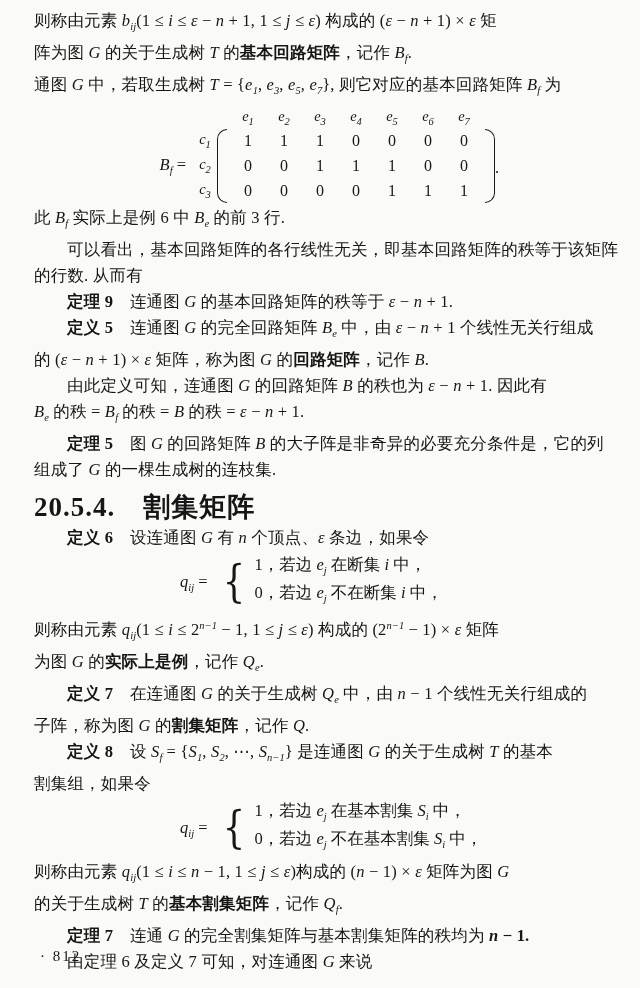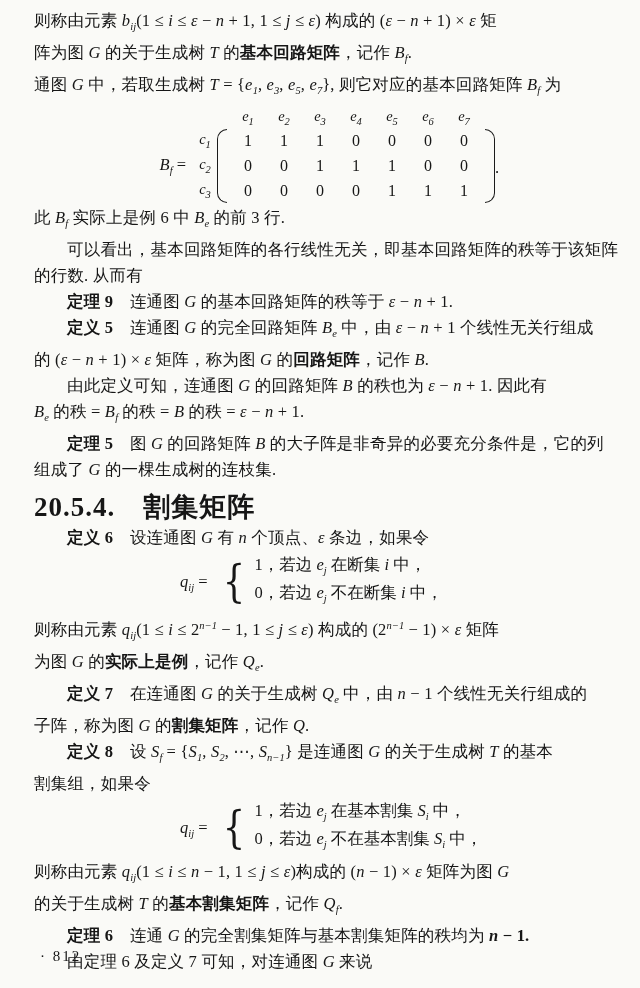--- a/index.html
+++ b/index.html
@@ -115,17 +115,17 @@
       <div class="pw">
         <span class="pw-lhs"><span class="r ri">q</span><span class="r rsub">ij</span><span class="r "> =</span></span>
         <span class="brace">{</span>
         <span class="cases">
           <div class="case"><span class="r ">1，若边 </span><span class="r ri">e</span><span class="r rsub">j</span><span class="r "> 在基本割集 </span><span class="r ri">S</span><span class="r rsub">i</span><span class="r "> 中，</span></div>
           <div class="case"><span class="r ">0，若边 </span><span class="r ri">e</span><span class="r rsub">j</span><span class="r "> 不在基本割集 </span><span class="r ri">S</span><span class="r rsub">i</span><span class="r "> 中，</span></div>
         </span>
       </div>
       <div class="line"><span class="r ">则称由元素 </span><span class="r ri">q</span><span class="r rsub">ij</span><span class="r ">(1 ≤ </span><span class="r ri">i</span><span class="r "> ≤ </span><span class="r ri">n</span><span class="r "> − 1, 1 ≤ </span><span class="r ri">j</span><span class="r "> ≤ </span><span class="r ri">ε</span><span class="r ">)构成的 (</span><span class="r ri">n</span><span class="r "> − 1) × </span><span class="r ri">ε</span><span class="r "> 矩阵为图 </span><span class="r ri">G</span></div>
       <div class="line"><span class="r ">的关于生成树 </span><span class="r ri">T</span><span class="r "> 的</span><span class="r rb">基本割集矩阵</span><span class="r ">，记作 </span><span class="r ri">Q</span><span class="r rsub">f</span><span class="r ">.</span></div>
-      <div class="line indent"><span class="r rb">定理 6</span><span class="r ">　连通 </span><span class="r ri">G</span><span class="r "> 的完全割集矩阵与基本割集矩阵的秩均为 </span><span class="r rbi">n</span><span class="r rb"> − 1.</span></div>
+      <div class="line indent"><span class="r rb">定理 7</span><span class="r ">　连通 </span><span class="r ri">G</span><span class="r "> 的完全割集矩阵与基本割集矩阵的秩均为 </span><span class="r rbi">n</span><span class="r rb"> − 1.</span></div>
       <div class="line indent"><span class="r ">由定理 6 及定义 7 可知，对连通图 </span><span class="r ri">G</span><span class="r "> 来说</span></div>
     </div>
   <div class="footer">· 812 ·</div>
 </div>
 
 </body></html>

